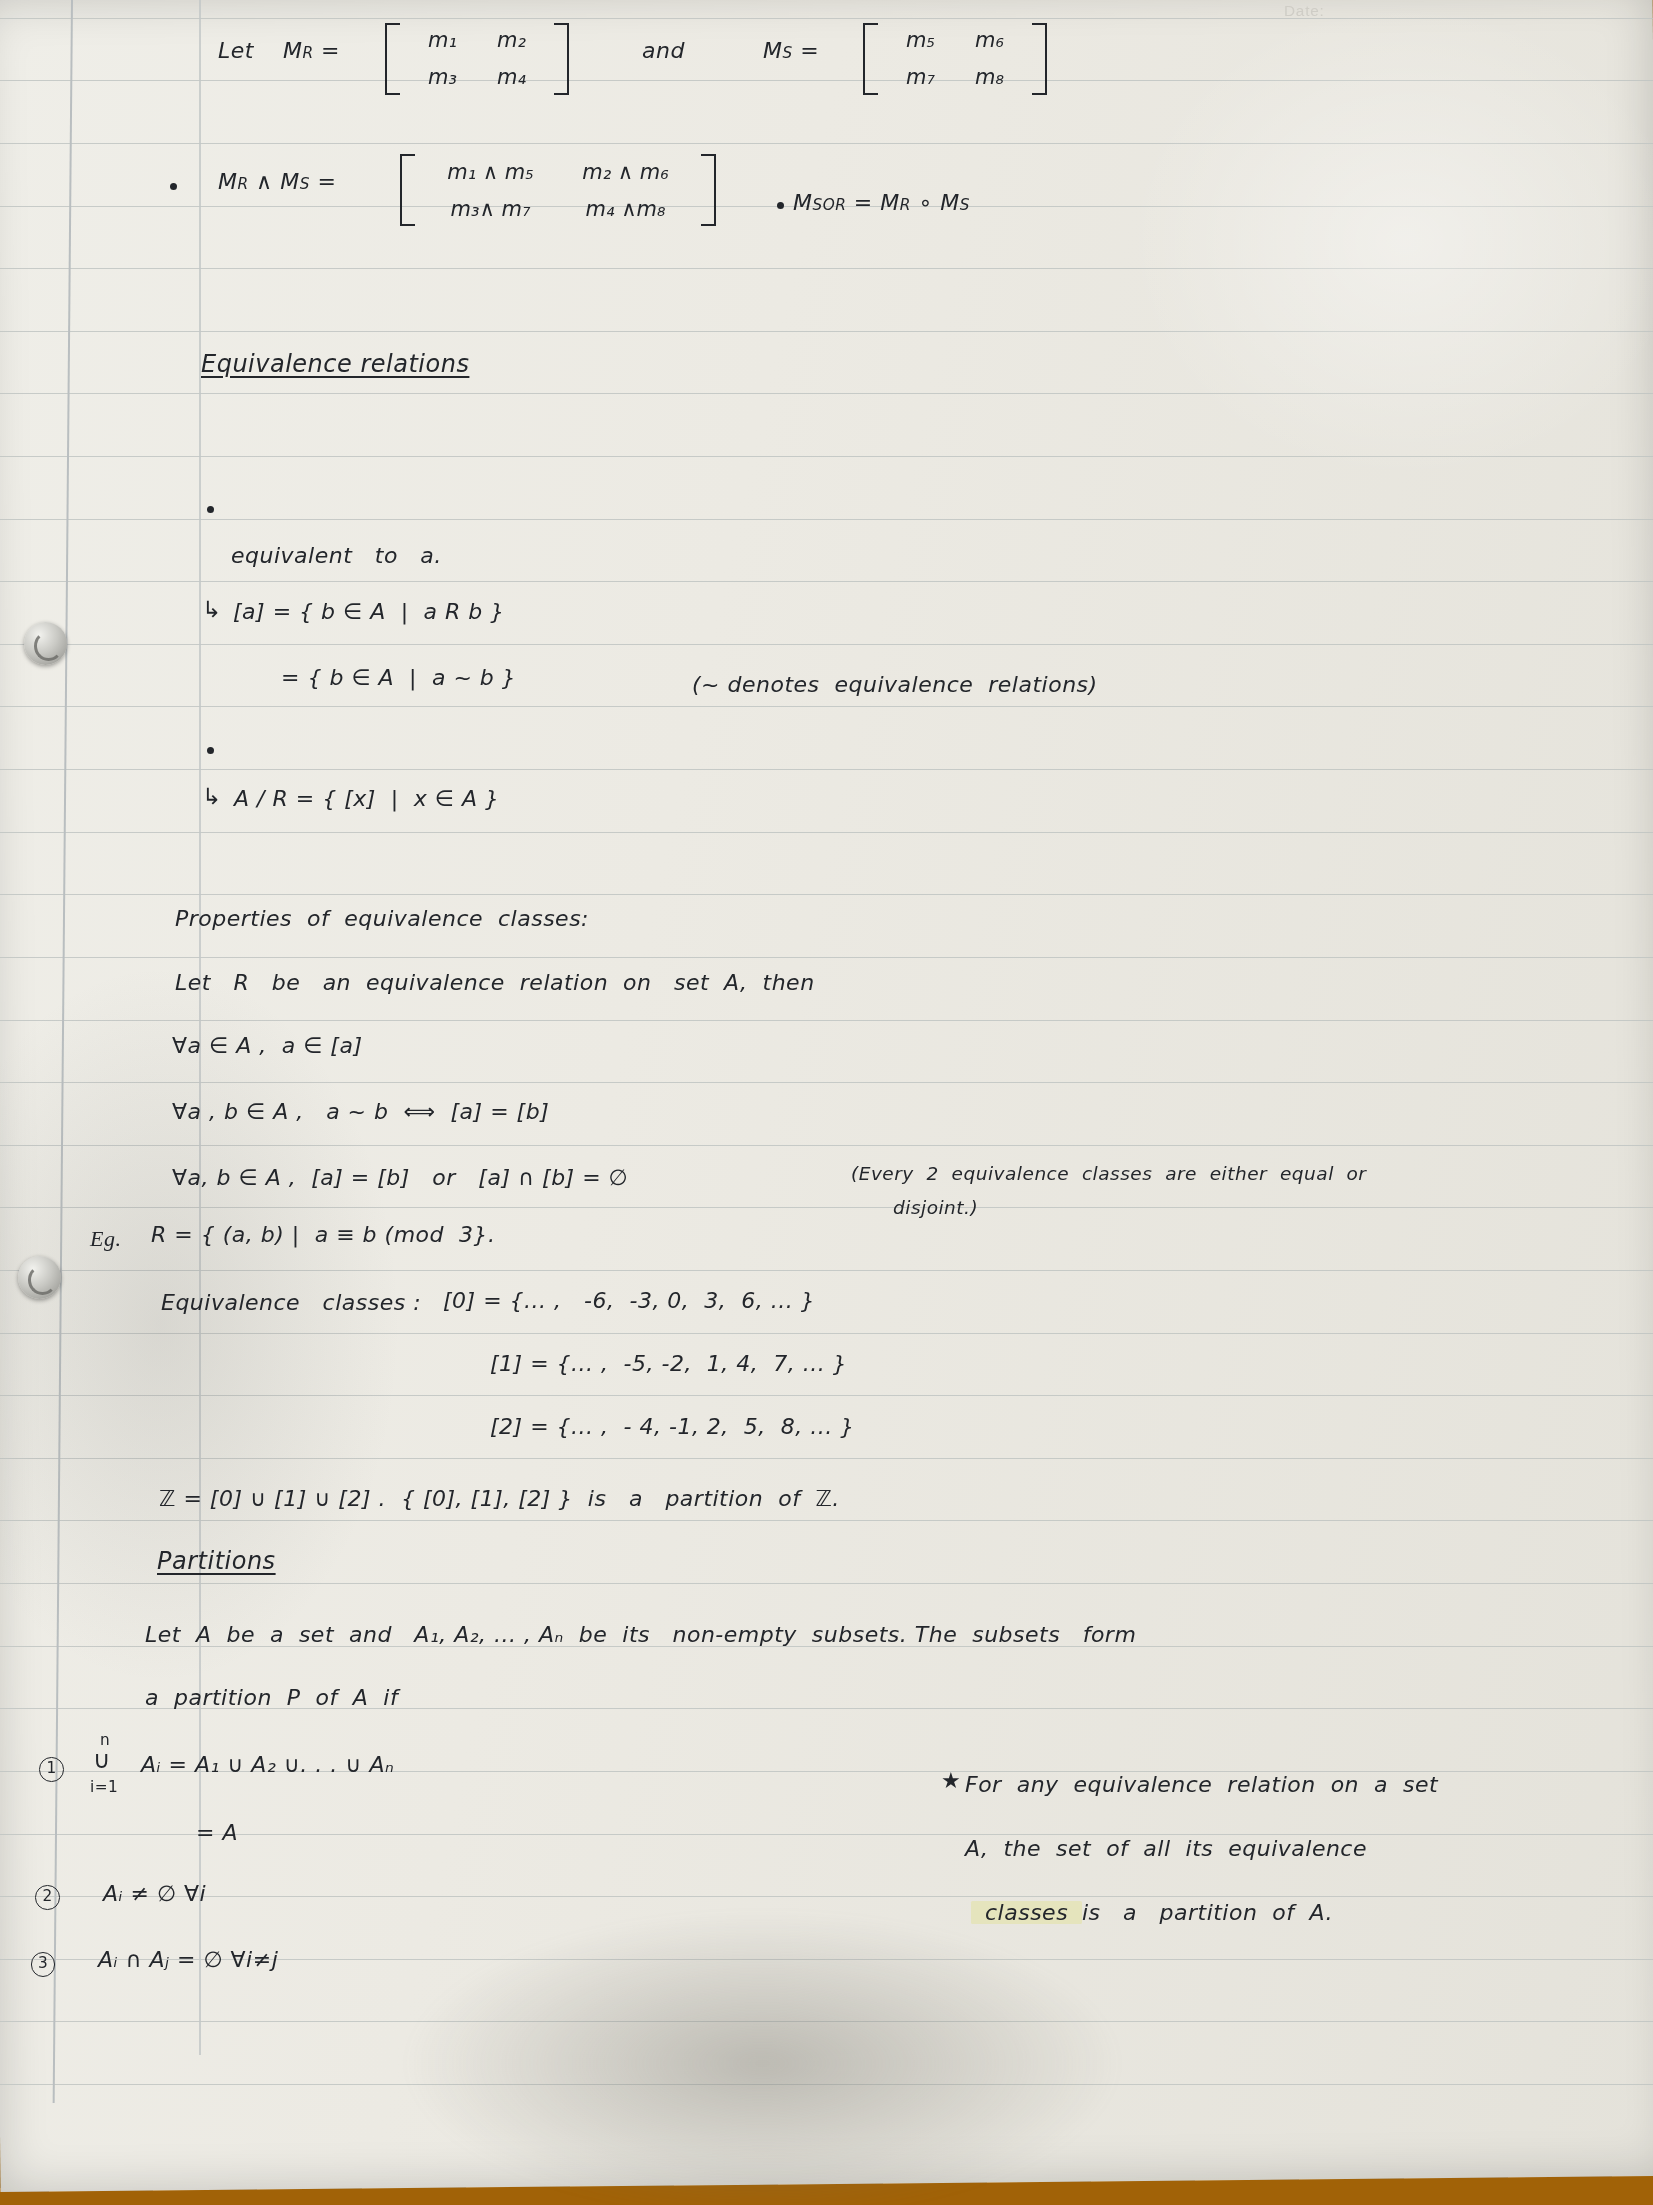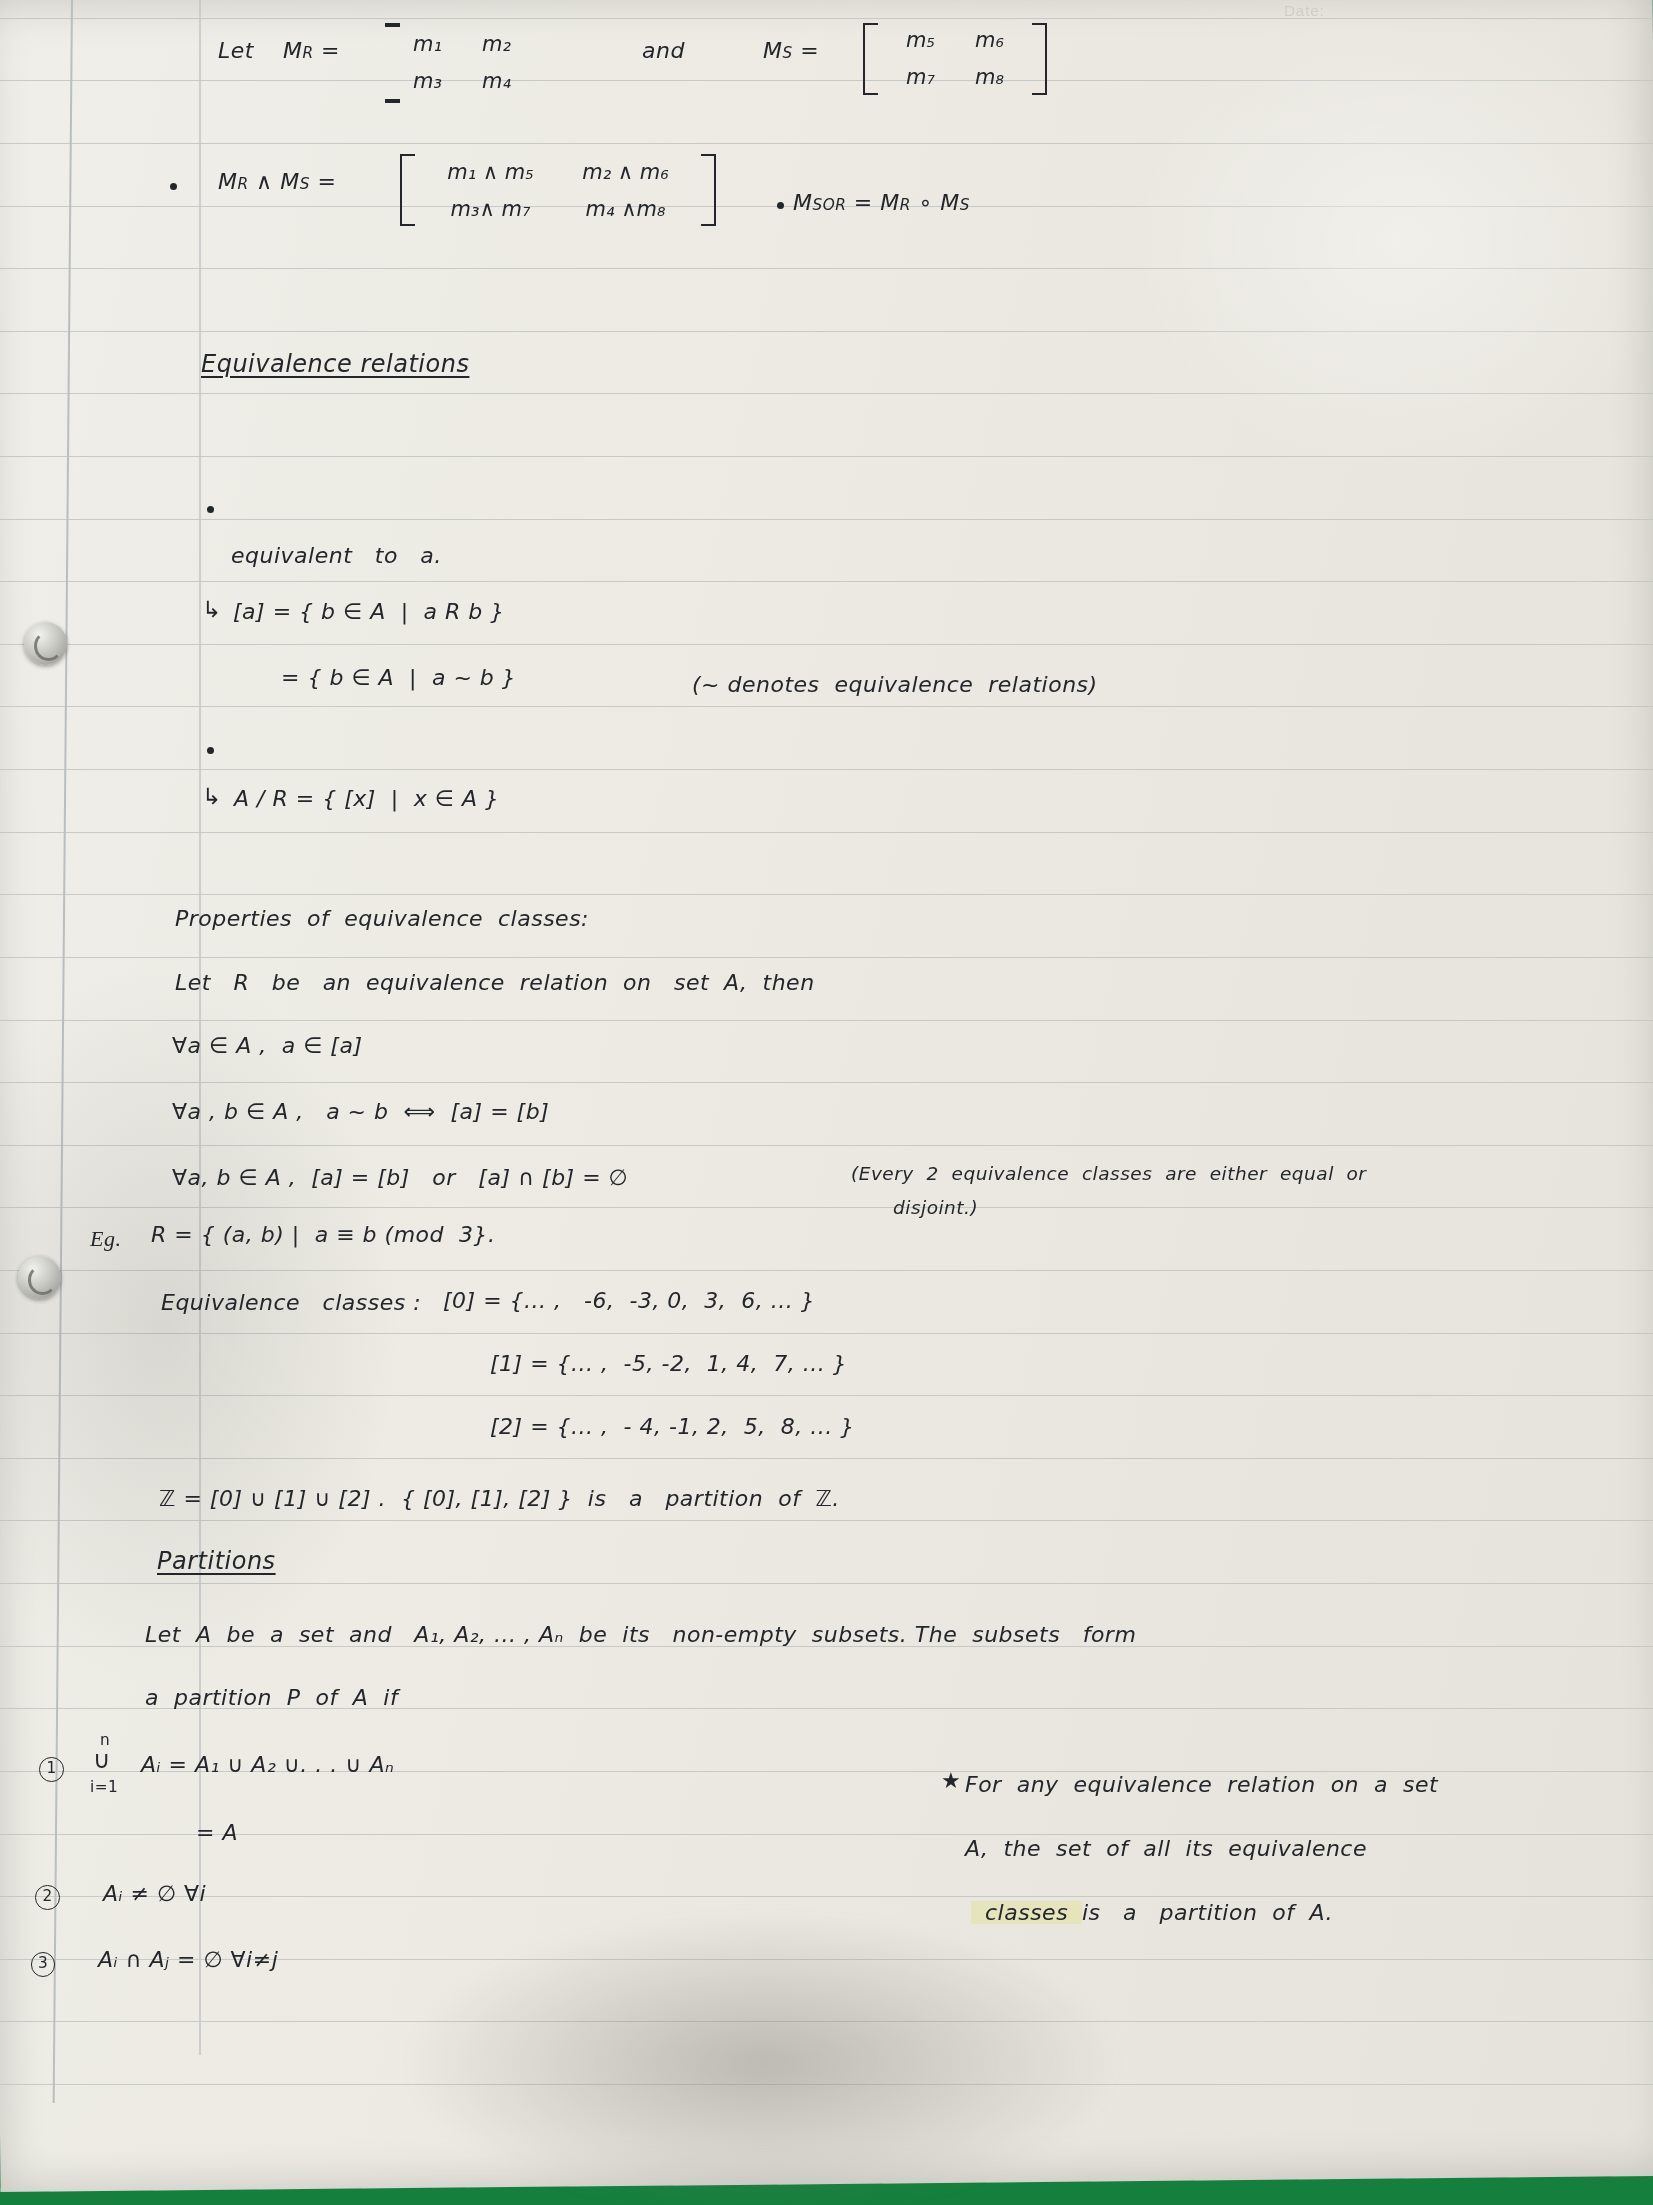--- a/index.html
+++ b/index.html
@@ -8,21 +8,21 @@
     background: #b9b9b5;
   }
   body {
     font-family: "DejaVu Sans", sans-serif;
   }
   #page {
     position: relative;
     width: 1654px;
     height: 2205px;
     overflow: hidden;
-    background: #15803d;
+    background: #a16207;
   }
   
   .sheet {
     position: absolute;
     left: -9.6px;
     top: -8px;
     width: 1673px;
     height: 2192px;
     background: linear-gradient(103deg, #efeee8 0%, #eceae3 40%, #e4e2da 100%);
     transform: rotate(-0.55deg);
@@ -233,21 +233,21 @@
   <div class="shade1"></div>
 
   <div class="ring" style="left:24px; top:622px;"></div>
   <div class="ring" style="left:17.7px; top:1256px;"></div>
 
   <div class="date-print">Date:</div>
 
   <div class="hw ital" style="left:218px; top:39px;">Let</div>
   <div class="hw ital" style="left:283px; top:39px;">M<span style="font-size:15.3px;">R</span> =</div>
 
-  <div class="matrix" style="left:385px; top:22.5px;flex-direction:column;">
+  <div class="matrix" style="left:385px; top:22.5px;">
     <div class="brk l"></div>
     <div class="mgrid" style="grid-template-columns: 69px 69px;">
       <div>m₁</div>
       <div>m₂</div>
       <div>m₃</div>
       <div>m₄</div>
     </div>
     <div class="brk r"></div>
   </div>
 

